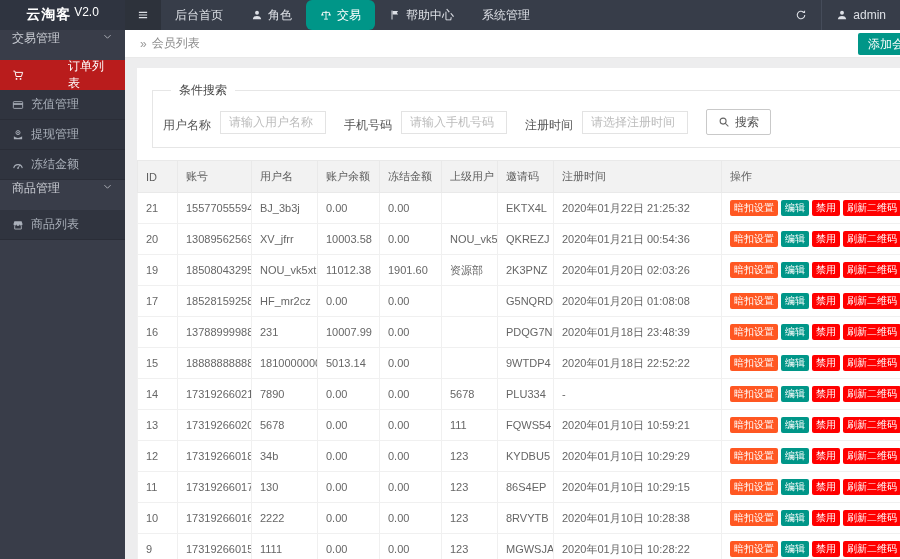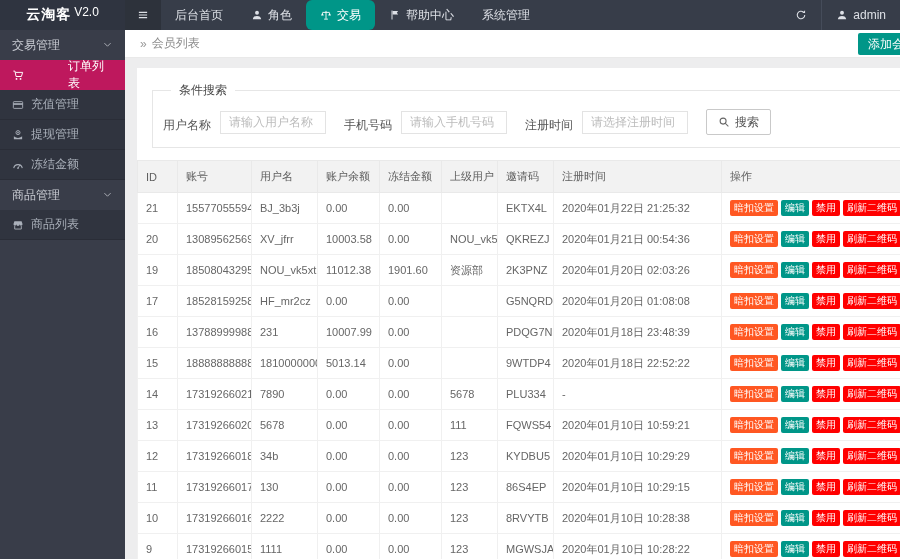--- a/index.html
+++ b/index.html
@@ -22,27 +22,27 @@
   .nav-item { display:flex; align-items:center; gap:5px; padding:0 14px;
     font-size:12px; cursor:pointer; white-space:nowrap; }
   .nav-item.burger { background:rgba(0,0,0,.18); padding:0 12px; }
   .nav-item.active { background:#009688; color:#fff;border-radius:6px; }
   .header-right { display:flex; align-items:stretch; flex:none; }
   .hdivider { width:1px; background:#454c5a; }
 
   
   .sidebar { position:absolute; top:30px; left:0; bottom:0; width:125px;
     background:#393d49; z-index:4; }
-  .side-section { height:30px; display:flex; align-items:center; justify-content:space-between;
+  .side-section { height:30px; display:flex; justify-content:space-between;
     padding:0 12px; color:#c9ccd3; font-size:12px; cursor:pointer; background:#393d49; }
   .side-section .ic { width:11px; height:11px; opacity:.8; }
   .side-item { height:30px; display:flex; align-items:center; gap:7px; padding:0 12px;
     color:#aab0ba; font-size:12px; cursor:pointer; background:#30343f;
     border-bottom:1px solid rgba(0,0,0,.12); }
-  .side-item.active { background:#be185d; color:#fff; border-bottom-color:transparent;gap:44px; }
+  .side-item.active { background:#b91c1c; color:#fff; border-bottom-color:transparent;gap:44px; }
 
   
   .crumb-bar { position:absolute; left:125px; top:30px; width:775px; height:28px;
     background:#fff; border-bottom:1px solid #e9e9e9; display:flex; align-items:center;
     padding-left:15px; font-size:12px; color:#999; z-index:3; }
   .crumb-bar .cur { margin-left:5px; color:#8b8b8b; }
   .add-btn { position:absolute; right:-26px; top:3px; height:22px; line-height:22px;
     padding:0 10px; background:#009688; color:#fff; font-size:12px; border:none;
     border-radius:2px; cursor:pointer; white-space:nowrap; }
 

